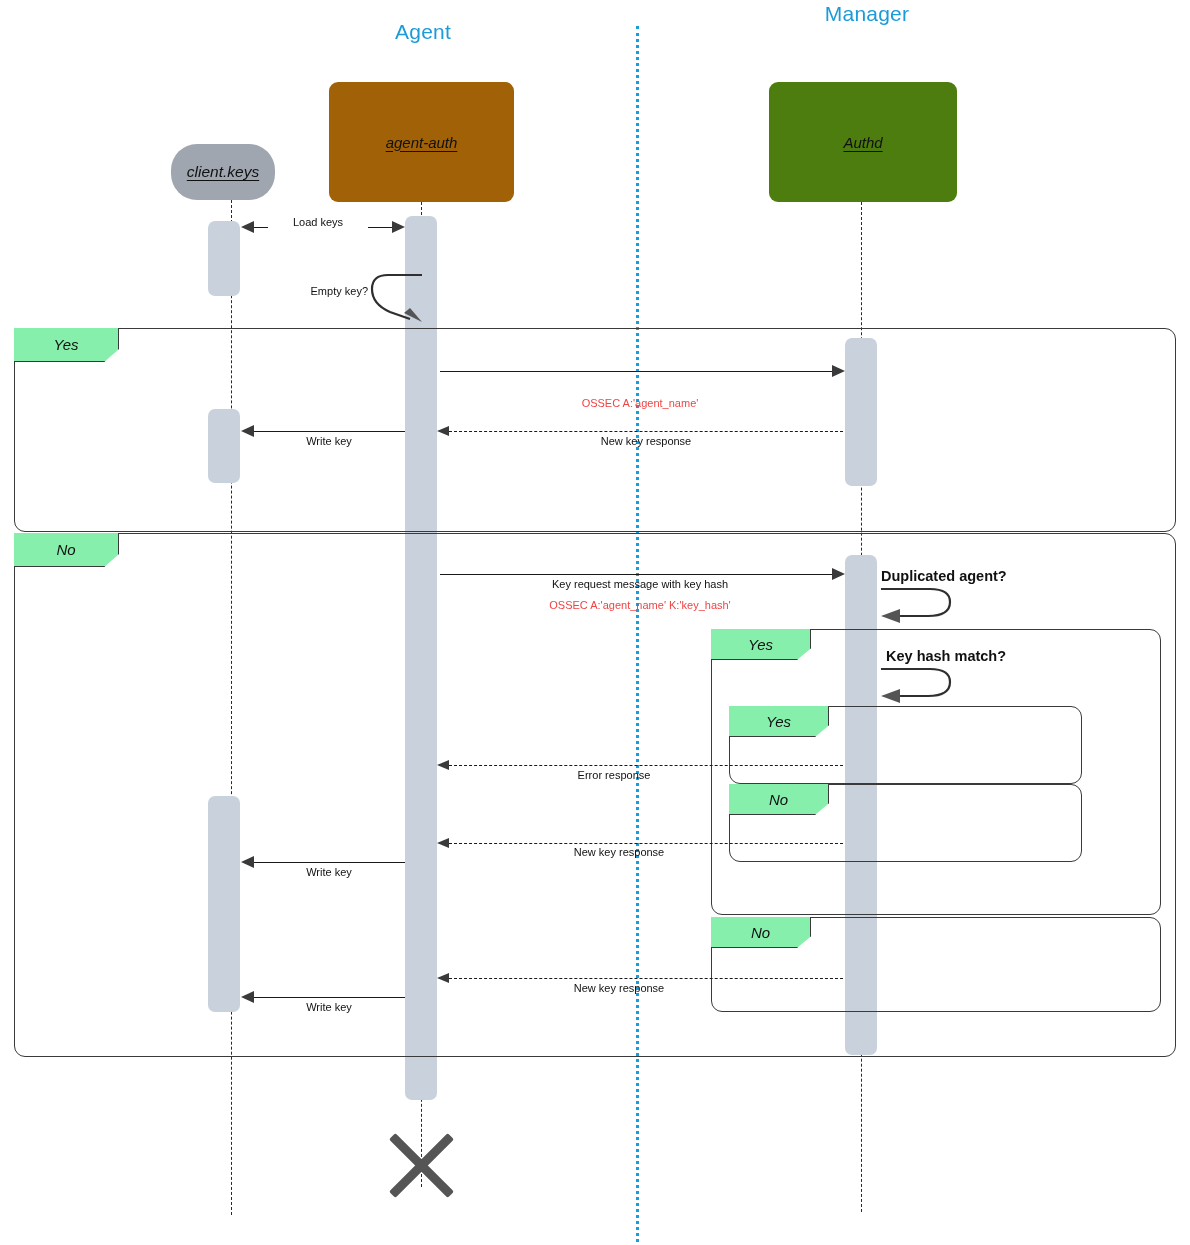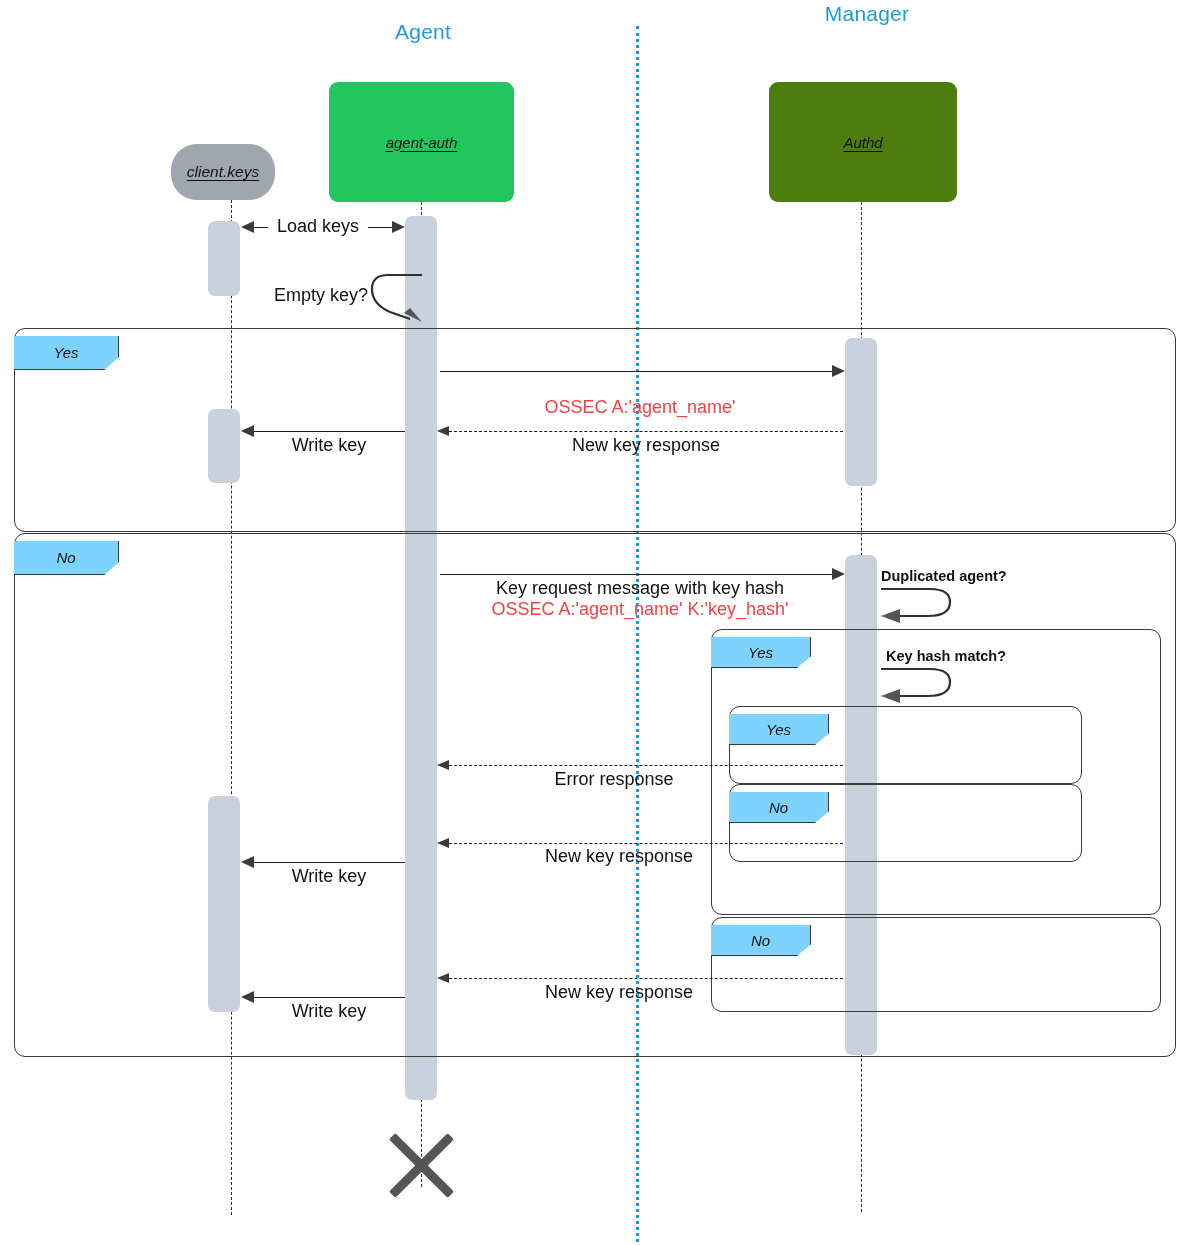--- a/index.html
+++ b/index.html
@@ -30,21 +30,21 @@
     box-sizing:border-box;
   }
   .pbox span{
     font-style:italic;font-size:15px;color:#111;
     text-decoration:underline;text-underline-offset:3px;
     white-space:nowrap;
   }
   .pbox.client{background:#9FA6B0;border-radius:26px;}
   .pbox.client span{font-size:15.5px;}
   .pbox.authd{background:#4d7c0f;}
-  .pbox.agentauth{background:#22c55e;}
+  .pbox.agentauth{background:#a16207;}
 
   
   .lifeline{
     width:0;border-left:1.6px dashed #2a2a2a;
   }
   
   .act{
     background:#C9D2DC;border-radius:7px;
   }
 
@@ -54,35 +54,34 @@
     box-sizing:border-box;background:transparent;
   }
   .frag.outer{border-width:1.8px;}
   .frag-label{
     box-sizing:border-box;
     border-right:1.3px solid #3a3a3a;
     border-bottom:1.3px solid #3a3a3a;
     border-bottom-right-radius:0;
     display:flex;align-items:center;justify-content:center;
     font-style:italic;font-size:15px;color:#111;
-    background:#7dd3fc;
+    background:#86efac;
     clip-path:polygon(0 0,100% 0,100% 62%,86% 100%,0 100%);
-    margin-top:8px;
   }
 
   
   .msg-line{height:0;border-top:1.5px solid #1a1a1a;}
   .msg-line.dashed{border-top:1.6px dashed #1a1a1a;}
   .arrow-l,.arrow-r{width:0;height:0;}
   .arrow-l{border-top:6px solid transparent;border-bottom:6px solid transparent;border-right:13px solid #3a3a3a;}
   .arrow-r{border-top:6px solid transparent;border-bottom:6px solid transparent;border-left:13px solid #3a3a3a;}
   .arrow-l.thin{border-top-width:5.5px;border-bottom-width:5.5px;border-right-width:12px;}
 
   .msg-label{
-    font-size:18px;color:#111;white-space:nowrap;text-align:center;
+    font-size:11px;color:#111;white-space:nowrap;text-align:center;
   }
   .msg-label.ossec{color:#ef4444;}
   .msg-label.bold{font-weight:bold;font-size:14.5px;}
 
   
   .loop{overflow:visible;}
 
   
   .destroy-bar{background:#555555;border-radius:2px;}
 </style>

